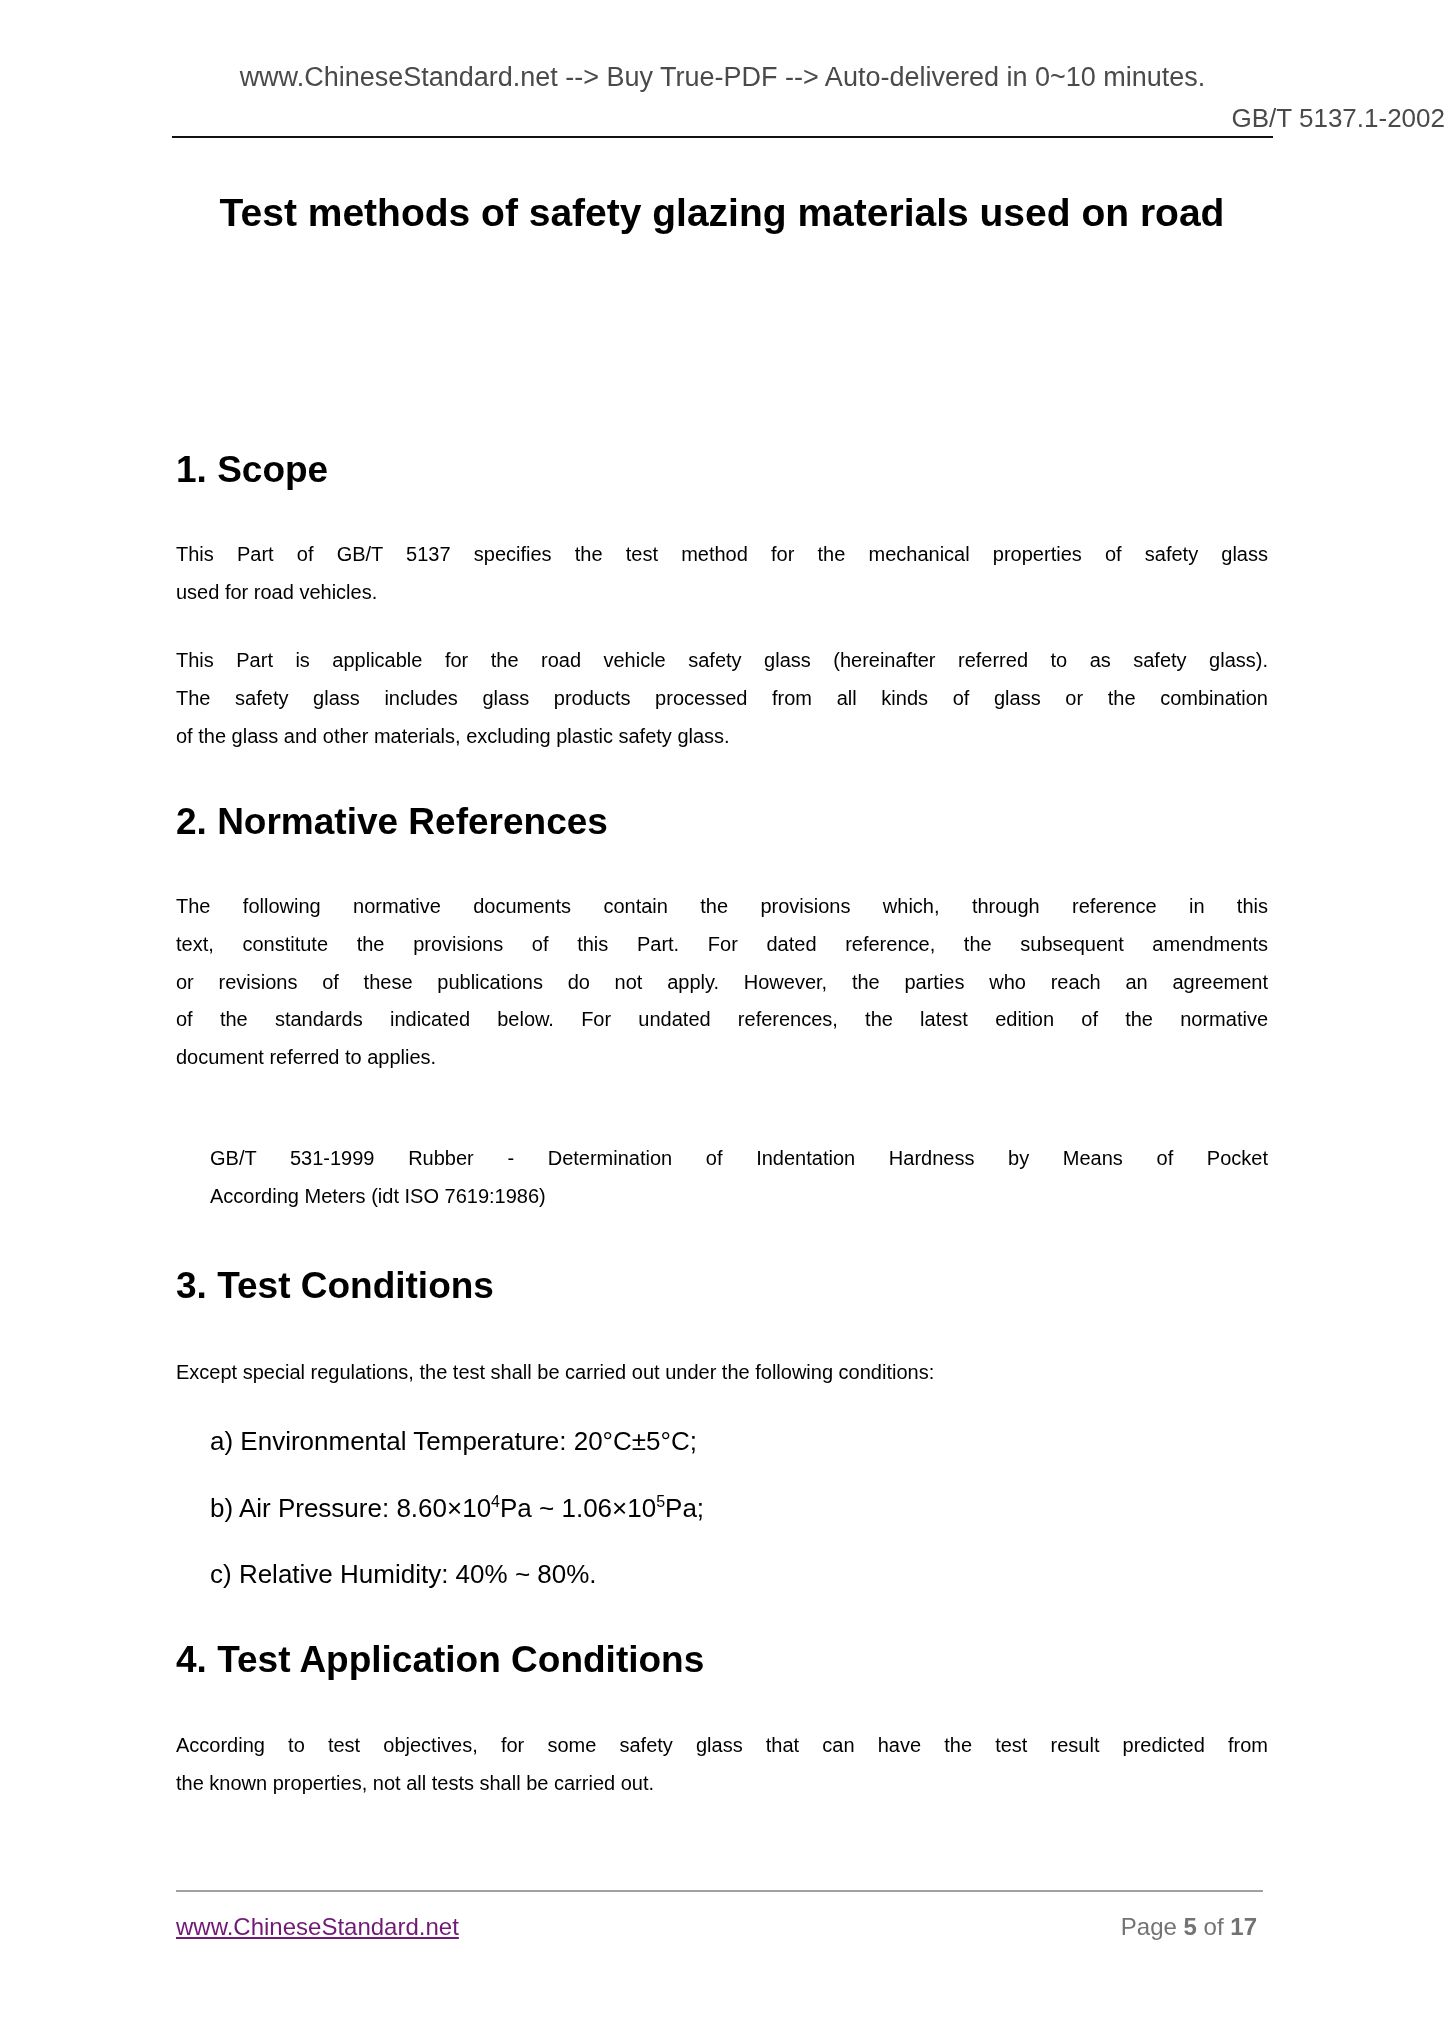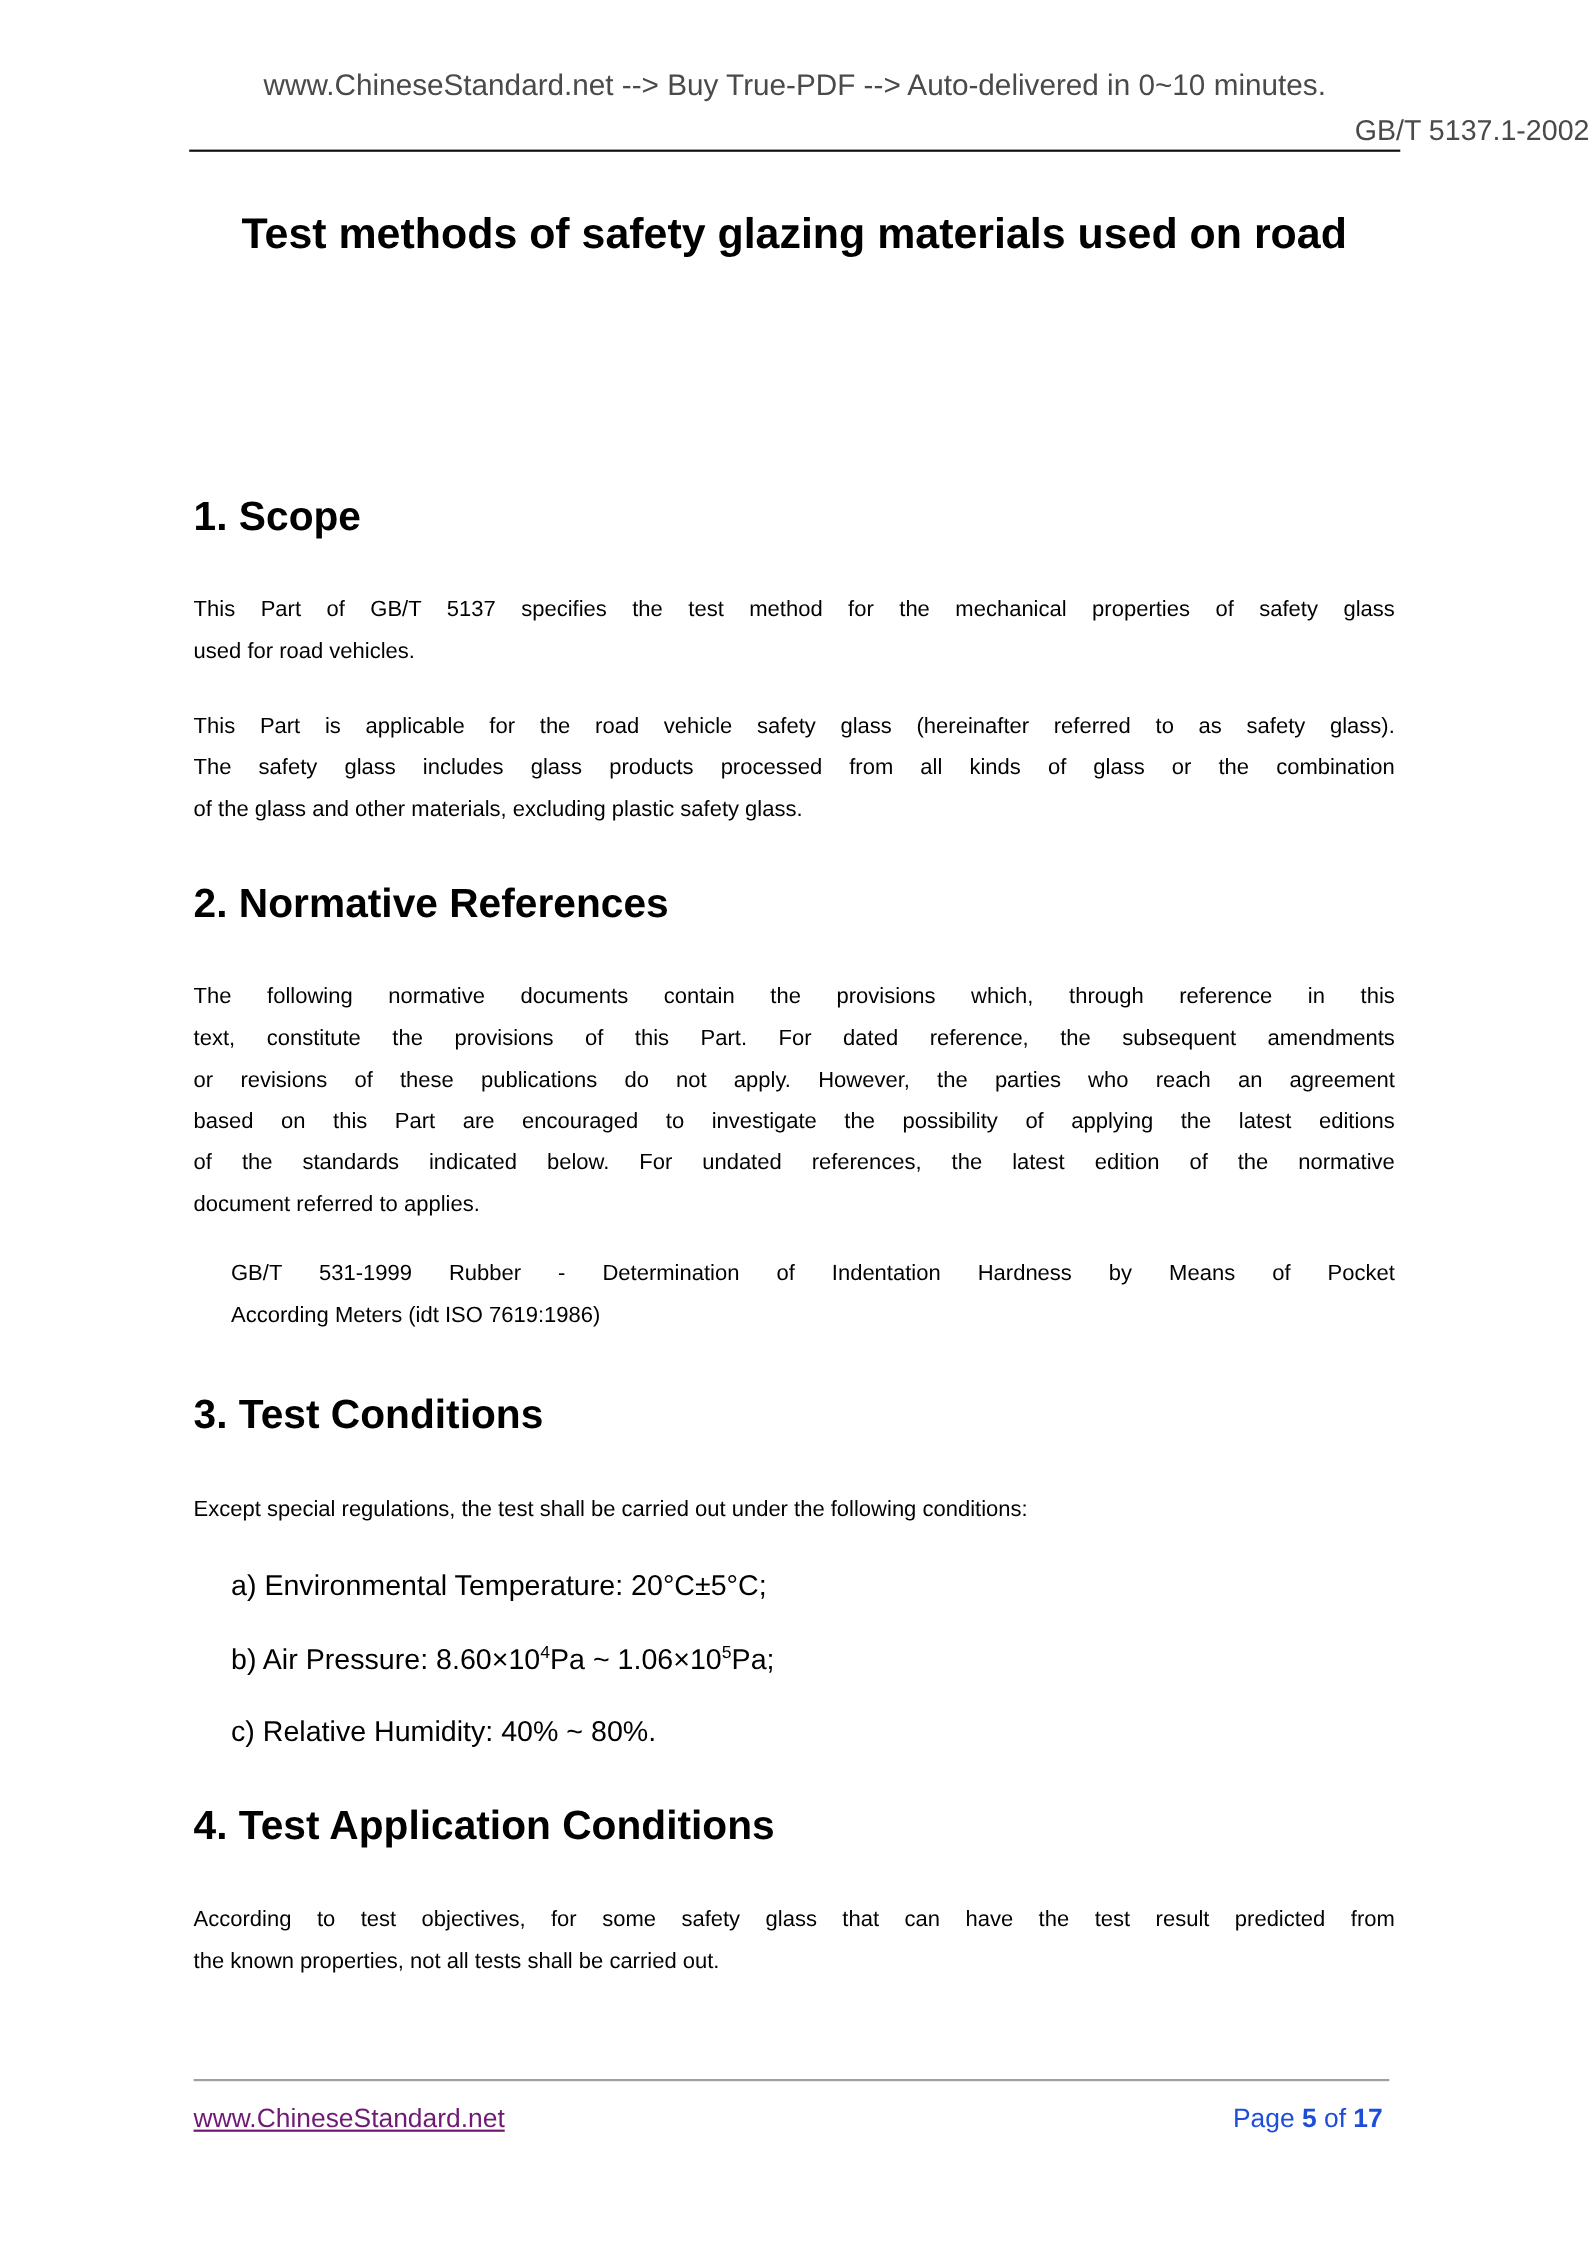--- a/index.html
+++ b/index.html
@@ -17,21 +17,21 @@
     .h2 { left: 176px; font-size: 37px; line-height: 44px; font-weight: bold; white-space: nowrap; }
     .p { left: 176px; width: 1092px; font-size: 20px; line-height: 37.8px; text-align: justify; }
     .p span.ln { display: block; text-align: justify; text-align-last: justify; }
     .p span.ln.last { text-align-last: left; }
     .ind { left: 210px; width: 1058px; }
     .li { left: 210px; font-size: 26px; line-height: 38px; white-space: nowrap; }
     sup { font-size: 16px; line-height: 0; vertical-align: 10px; }
     .ftr-rule { left: 176px; width: 1087px; top: 1890px; height: 2px; background: #a0a0a0; }
     .ftr-link { left: 176px; top: 1913px; font-size: 24px; line-height: 28px; color: #701a75;
                 text-decoration: underline; cursor: pointer; }
-    .ftr-page { right: 188px; top: 1913px; font-size: 24px; line-height: 28px; color: #1d4ed8; white-space: nowrap; }
+    .ftr-page { right: 188px; top: 1913px; font-size: 24px; line-height: 28px; color: #737373; white-space: nowrap; }
     .ftr-page b { font-weight: bold; }
   </style>
 </head>
 <body>
 
 <div class="abs hdr-top">www.ChineseStandard.net --&gt; Buy True-PDF --&gt; Auto-delivered in 0~10 minutes.</div>
 <div class="abs hdr-std">GB/T 5137.1-2002</div>
 <div class="abs hdr-rule"></div>
 
 <div class="abs title">
@@ -47,21 +47,20 @@
   <span class="ln">This Part is applicable for the road vehicle safety glass (hereinafter referred to as safety glass).</span>
   <span class="ln">The safety glass includes glass products processed from all kinds of glass or the combination</span>
   <span class="ln last">of the glass and other materials, excluding plastic safety glass.</span>
 </div>
 
 <div class="abs h2" style="top:800px">2. Normative References</div>
 <div class="abs p" style="top:888px">
   <span class="ln">The following normative documents contain the provisions which, through reference in this</span>
   <span class="ln">text, constitute the provisions of this Part. For dated reference, the subsequent amendments</span>
   <span class="ln">or revisions of these publications do not apply. However, the parties who reach an agreement</span>
-  <span class="ln">based on this Part are encouraged to investigate the possibility of applying the latest editions</span>
   <span class="ln">of the standards indicated below. For undated references, the latest edition of the normative</span>
   <span class="ln last">document referred to applies.</span>
 </div>
 <div class="abs p ind" style="top:1140px">
   <span class="ln">GB/T 531-1999 Rubber - Determination of Indentation Hardness by Means of Pocket</span>
   <span class="ln last">According Meters (idt ISO 7619:1986)</span>
 </div>
 
 <div class="abs h2" style="top:1264px">3. Test Conditions</div>
 <div class="abs p" style="top:1354px">

